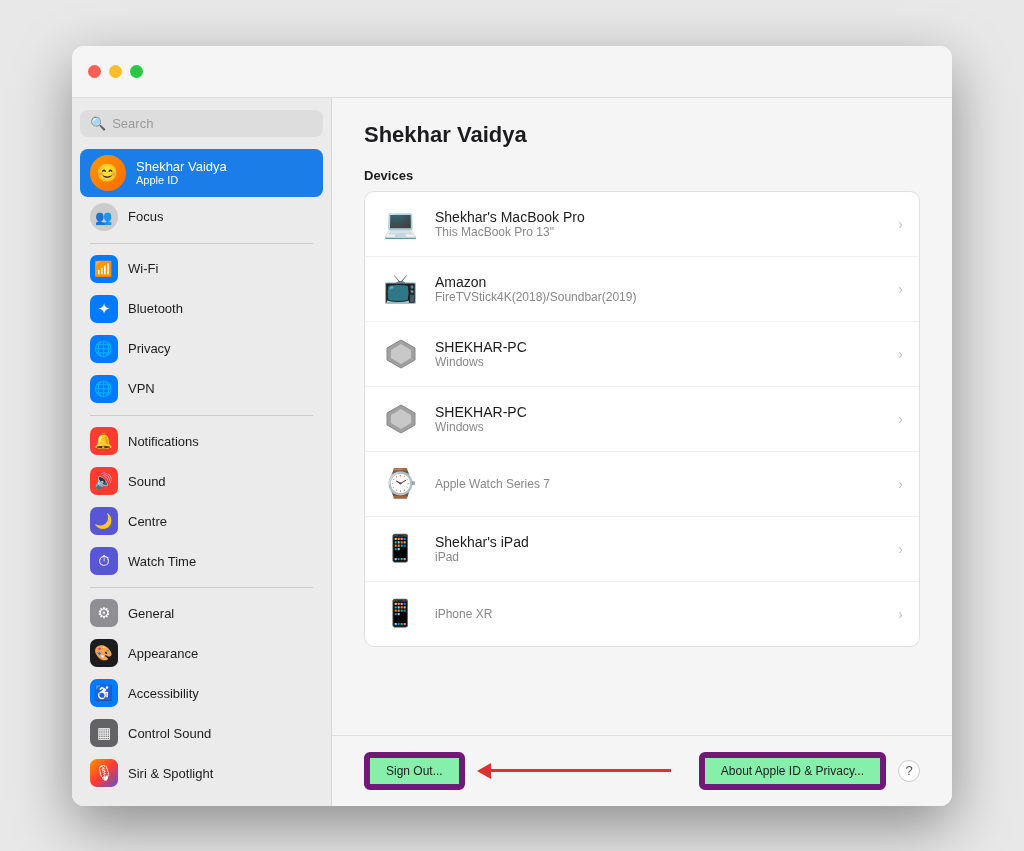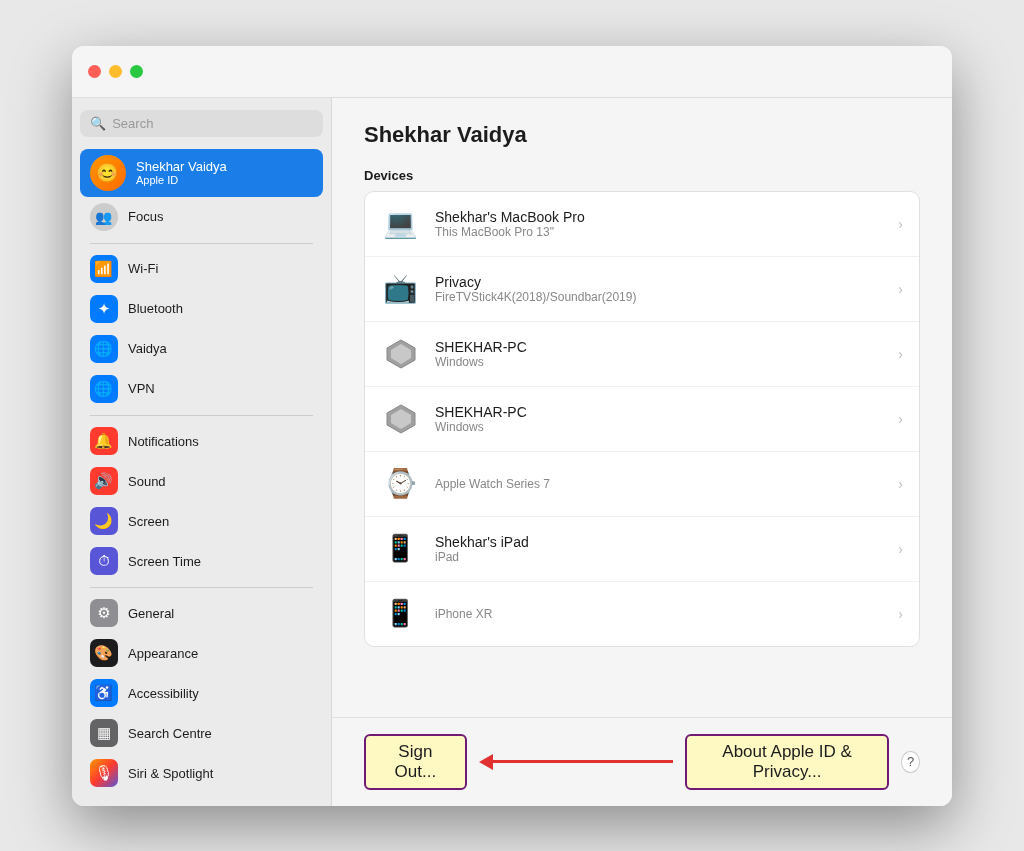--- a/index.html
+++ b/index.html
@@ -224,24 +224,24 @@
       align-items: center;
       padding: 16px 32px;
       gap: 12px;
       background: #f5f5f5;
       border-top: 1px solid #e0e0e0;
       flex-shrink: 0;
     }
     .btn {
       padding: 6px 16px;
       border-radius: 6px;
-      font-size: 17px;
+      font-size: 12px;
       cursor: pointer;
-      border: 2px solid #701a75;
-      background: #fef9c3;
+      border: 6px solid #701a75;
+      background: #86efac;
       color: #1c1c1e;
     }
     .arrow-container {
       display: flex;
       align-items: center;
       flex: 1;
     }
     .red-arrow {
       display: flex;
       align-items: center;
@@ -322,21 +322,21 @@
         <div class="item-icon icon-bluetooth">
           <span style="color:white;font-size:15px;">✦</span>
         </div>
         <span class="item-label">Bluetooth</span>
       </div>
 
       <div class="sidebar-item">
         <div class="item-icon icon-network">
           <span style="color:white;font-size:15px;">🌐</span>
         </div>
-        <span class="item-label">Vaidya</span>
+        <span class="item-label">Privacy</span>
       </div>
 
       <div class="sidebar-item">
         <div class="item-icon icon-vpn">
           <span style="color:white;font-size:15px;">🌐</span>
         </div>
         <span class="item-label">VPN</span>
       </div>
 
       <div class="sidebar-divider"></div>
@@ -352,28 +352,28 @@
         <div class="item-icon icon-sound">
           <span style="color:white;font-size:15px;">🔊</span>
         </div>
         <span class="item-label">Sound</span>
       </div>
 
       <div class="sidebar-item">
         <div class="item-icon icon-focus">
           <span style="color:white;font-size:15px;">🌙</span>
         </div>
-        <span class="item-label">Screen</span>
+        <span class="item-label">Centre</span>
       </div>
 
       <div class="sidebar-item">
         <div class="item-icon icon-screentime">
           <span style="color:white;font-size:15px;">⏱</span>
         </div>
-        <span class="item-label">Screen Time</span>
+        <span class="item-label">Watch Time</span>
       </div>
 
       <div class="sidebar-divider"></div>
 
       <div class="sidebar-item">
         <div class="item-icon icon-general">
           <span style="color:white;font-size:15px;">⚙</span>
         </div>
         <span class="item-label">General</span>
       </div>
@@ -389,21 +389,21 @@
         <div class="item-icon icon-accessibility">
           <span style="color:white;font-size:15px;">♿</span>
         </div>
         <span class="item-label">Accessibility</span>
       </div>
 
       <div class="sidebar-item">
         <div class="item-icon icon-controlcentre">
           <span style="color:white;font-size:15px;">▦</span>
         </div>
-        <span class="item-label">Search Centre</span>
+        <span class="item-label">Control Sound</span>
       </div>
 
       <div class="sidebar-item">
         <div class="item-icon icon-siri">
           <span style="color:white;font-size:15px;">🎙</span>
         </div>
         <span class="item-label">Siri &amp; Spotlight</span>
       </div>
     </div>
 
@@ -418,21 +418,21 @@
             <div class="device-info">
               <div class="device-name">Shekhar's MacBook Pro</div>
               <div class="device-sub">This MacBook Pro 13"</div>
             </div>
             <span class="chevron">›</span>
           </div>
 
           <div class="device-item">
             <div class="device-icon-box">📺</div>
             <div class="device-info">
-              <div class="device-name">Privacy</div>
+              <div class="device-name">Amazon</div>
               <div class="device-sub">FireTVStick4K(2018)/Soundbar(2019)</div>
             </div>
             <span class="chevron">›</span>
           </div>
 
           <div class="device-item">
             <div class="device-icon-box" style="font-size:22px;color:#999;">
               <svg width="36" height="36" viewBox="0 0 36 36" fill="none" xmlns="http://www.w3.org/2000/svg">
                 <polygon points="18,4 32,12 32,24 18,32 4,24 4,12" fill="#a0a0a0" stroke="#888" stroke-width="1"></polygon>
                 <polygon points="18,8 28,14 28,22 18,28 8,22 8,14" fill="#c8c8c8"></polygon>

